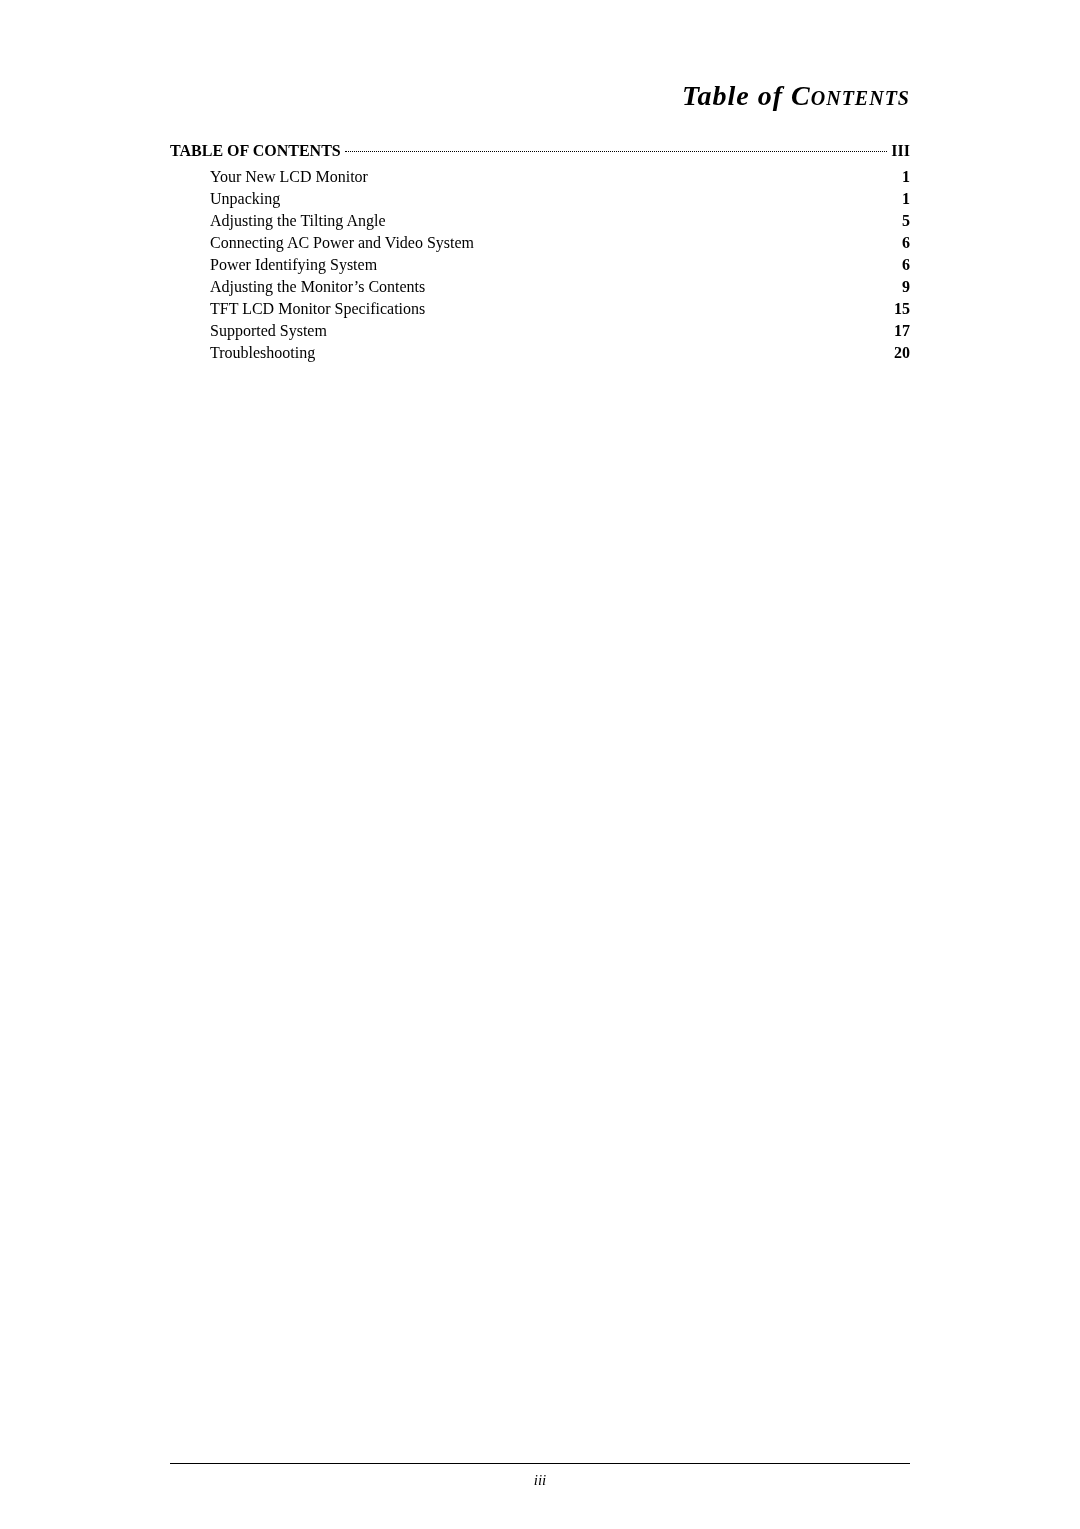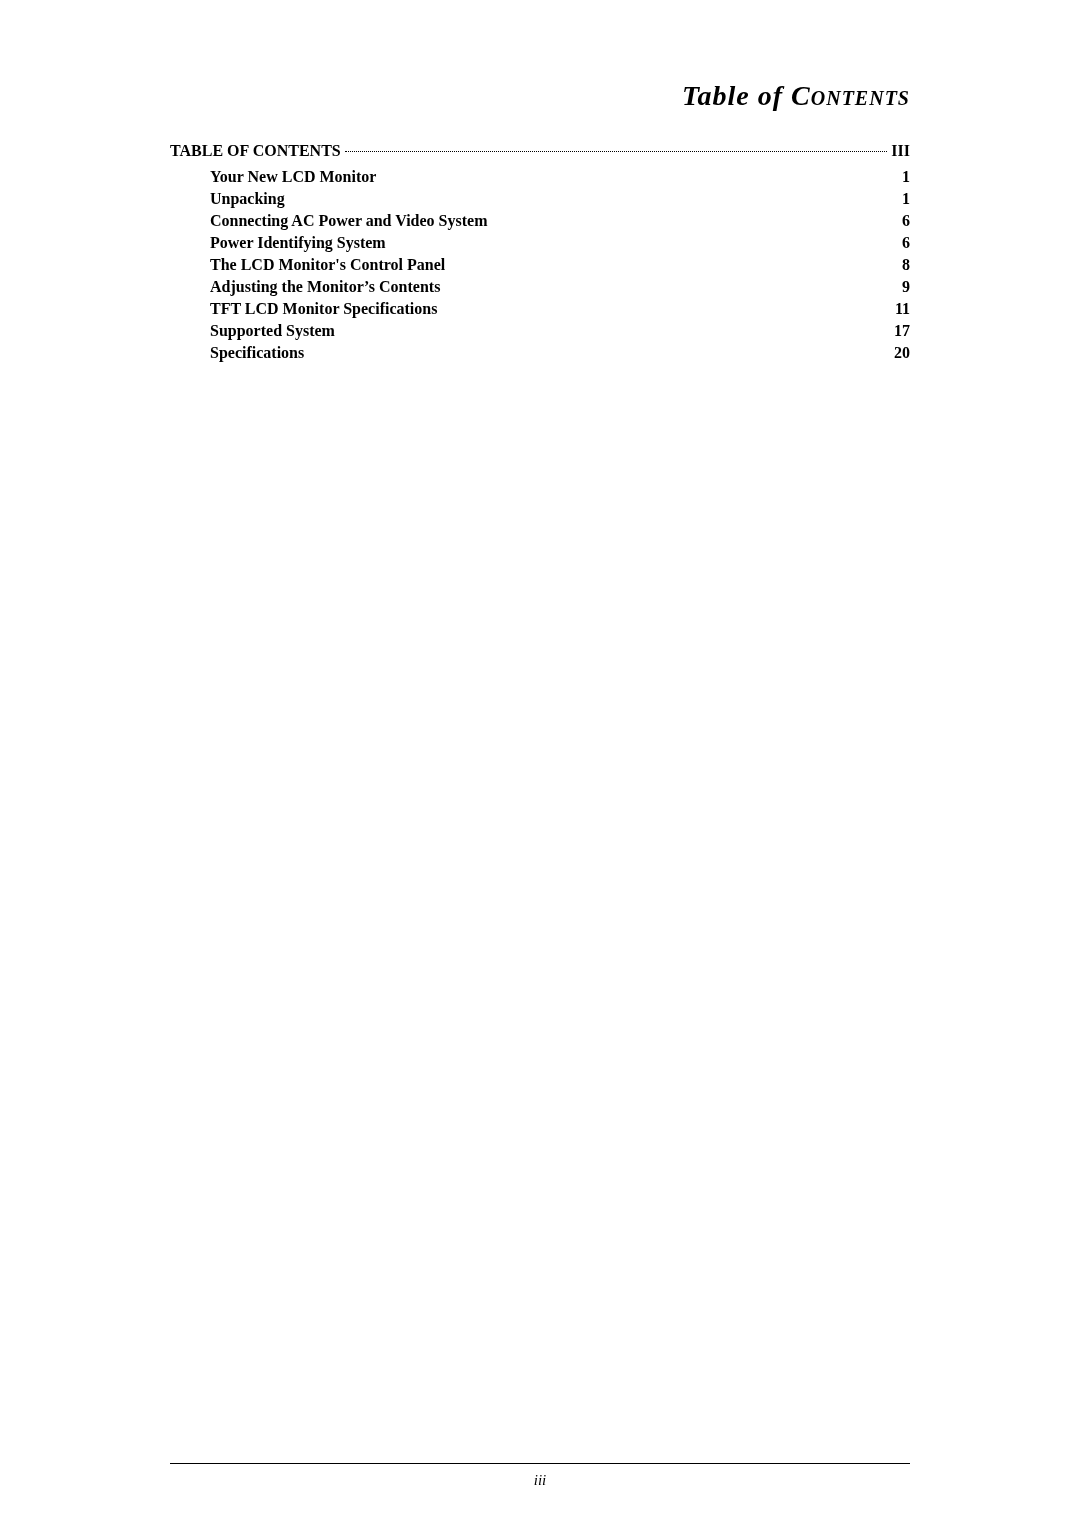--- a/index.html
+++ b/index.html
@@ -72,21 +72,21 @@
     .toc-entry {
       display: flex;
       justify-content: space-between;
       align-items: baseline;
       margin-bottom: 4px;
       padding-left: 40px;
     }
 
     .toc-entry-label {
       font-size: 16px;
-      font-weight: bold;
+      font-weight: normal;
     }
 
     .toc-entry-page {
       font-size: 16px;
       font-weight: bold;
       min-width: 30px;
       text-align: right;
     }
 
     .page-footer {
@@ -129,45 +129,45 @@
   <div id="toc-entries">
   <div class="toc-entry">
         <span class="toc-entry-label">Your New LCD Monitor</span>
         <span class="toc-entry-page">1</span>
       </div>
       <div class="toc-entry">
         <span class="toc-entry-label">Unpacking</span>
         <span class="toc-entry-page">1</span>
       </div>
       <div class="toc-entry">
+        <span class="toc-entry-label">Adjusting the Tilting Angle</span>
+        <span class="toc-entry-page">5</span>
+      </div>
+      <div class="toc-entry">
         <span class="toc-entry-label">Connecting AC Power and Video System</span>
         <span class="toc-entry-page">6</span>
       </div>
       <div class="toc-entry">
         <span class="toc-entry-label">Power Identifying System</span>
         <span class="toc-entry-page">6</span>
       </div>
       <div class="toc-entry">
-        <span class="toc-entry-label">The LCD Monitor's Control Panel</span>
-        <span class="toc-entry-page">8</span>
-      </div>
-      <div class="toc-entry">
         <span class="toc-entry-label">Adjusting the Monitor’s Contents</span>
         <span class="toc-entry-page">9</span>
       </div>
       <div class="toc-entry">
         <span class="toc-entry-label">TFT LCD Monitor Specifications</span>
-        <span class="toc-entry-page">11</span>
+        <span class="toc-entry-page">15</span>
       </div>
       <div class="toc-entry">
         <span class="toc-entry-label">Supported System</span>
         <span class="toc-entry-page">17</span>
       </div>
       <div class="toc-entry">
-        <span class="toc-entry-label">Specifications</span>
+        <span class="toc-entry-label">Troubleshooting</span>
         <span class="toc-entry-page">20</span>
       </div>
     </div>
 
   <div class="page-footer">
     <div class="footer-line"></div>
     <span class="footer-text">iii</span>
   </div>
 
 </div>

